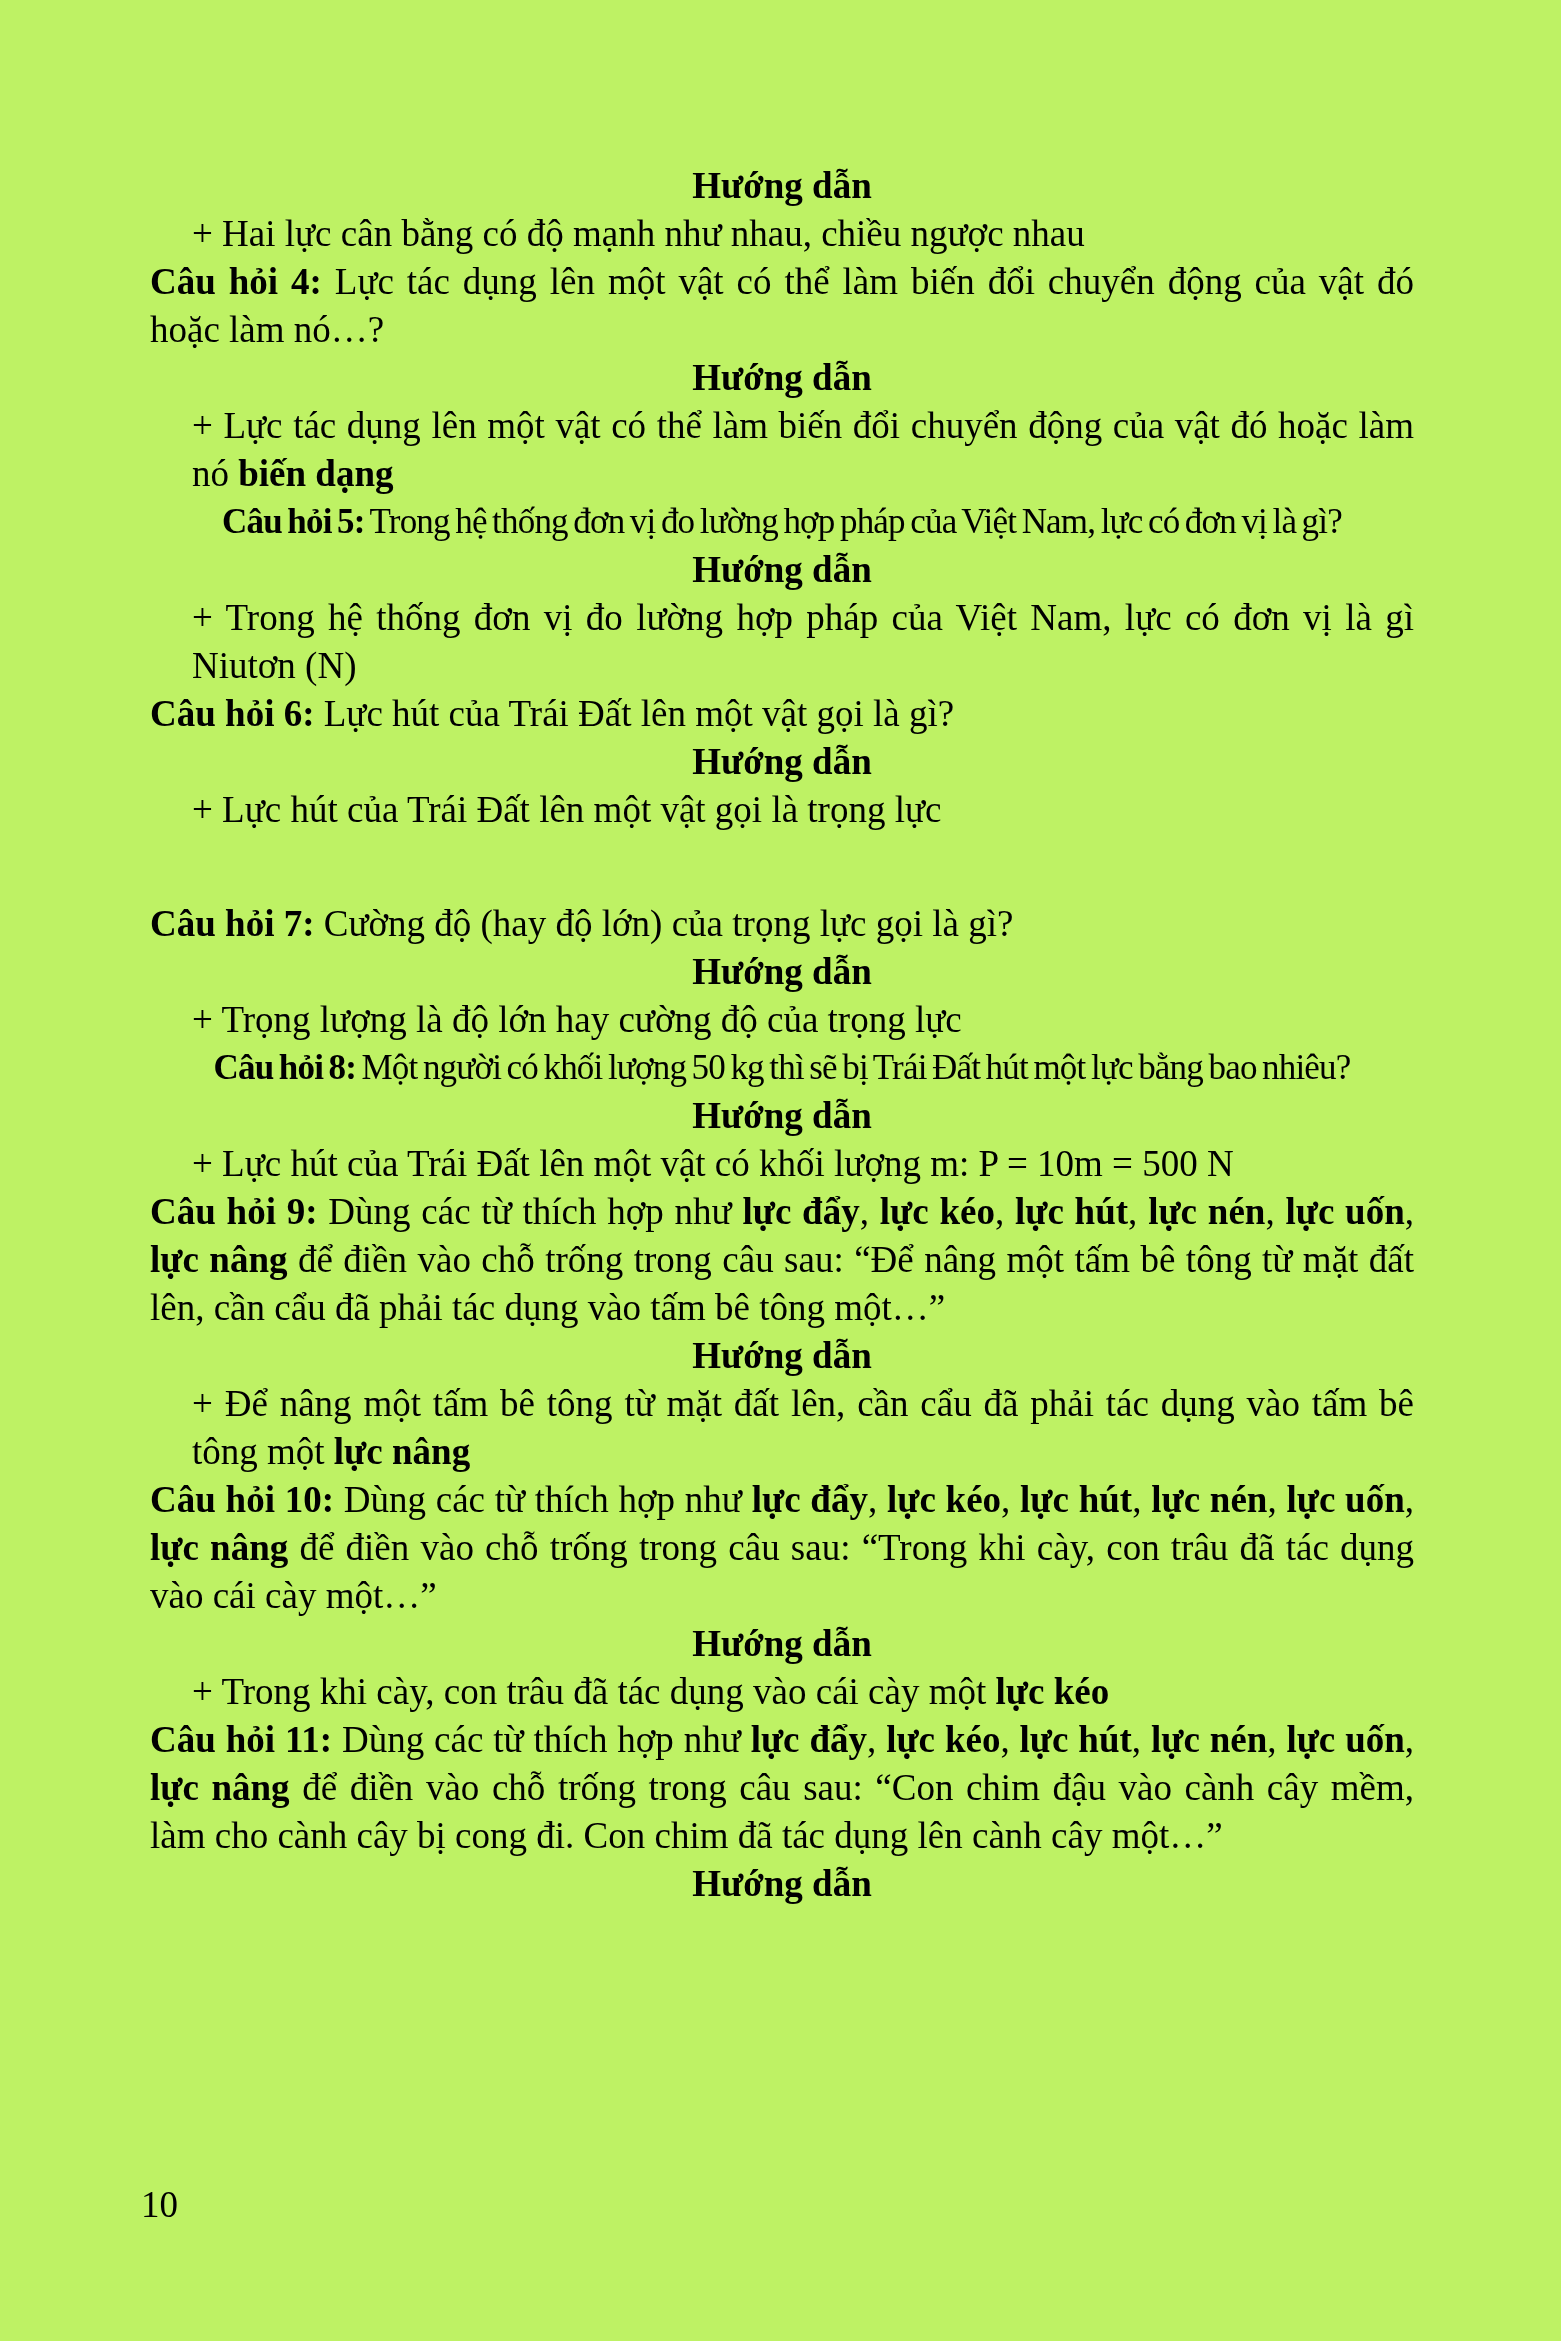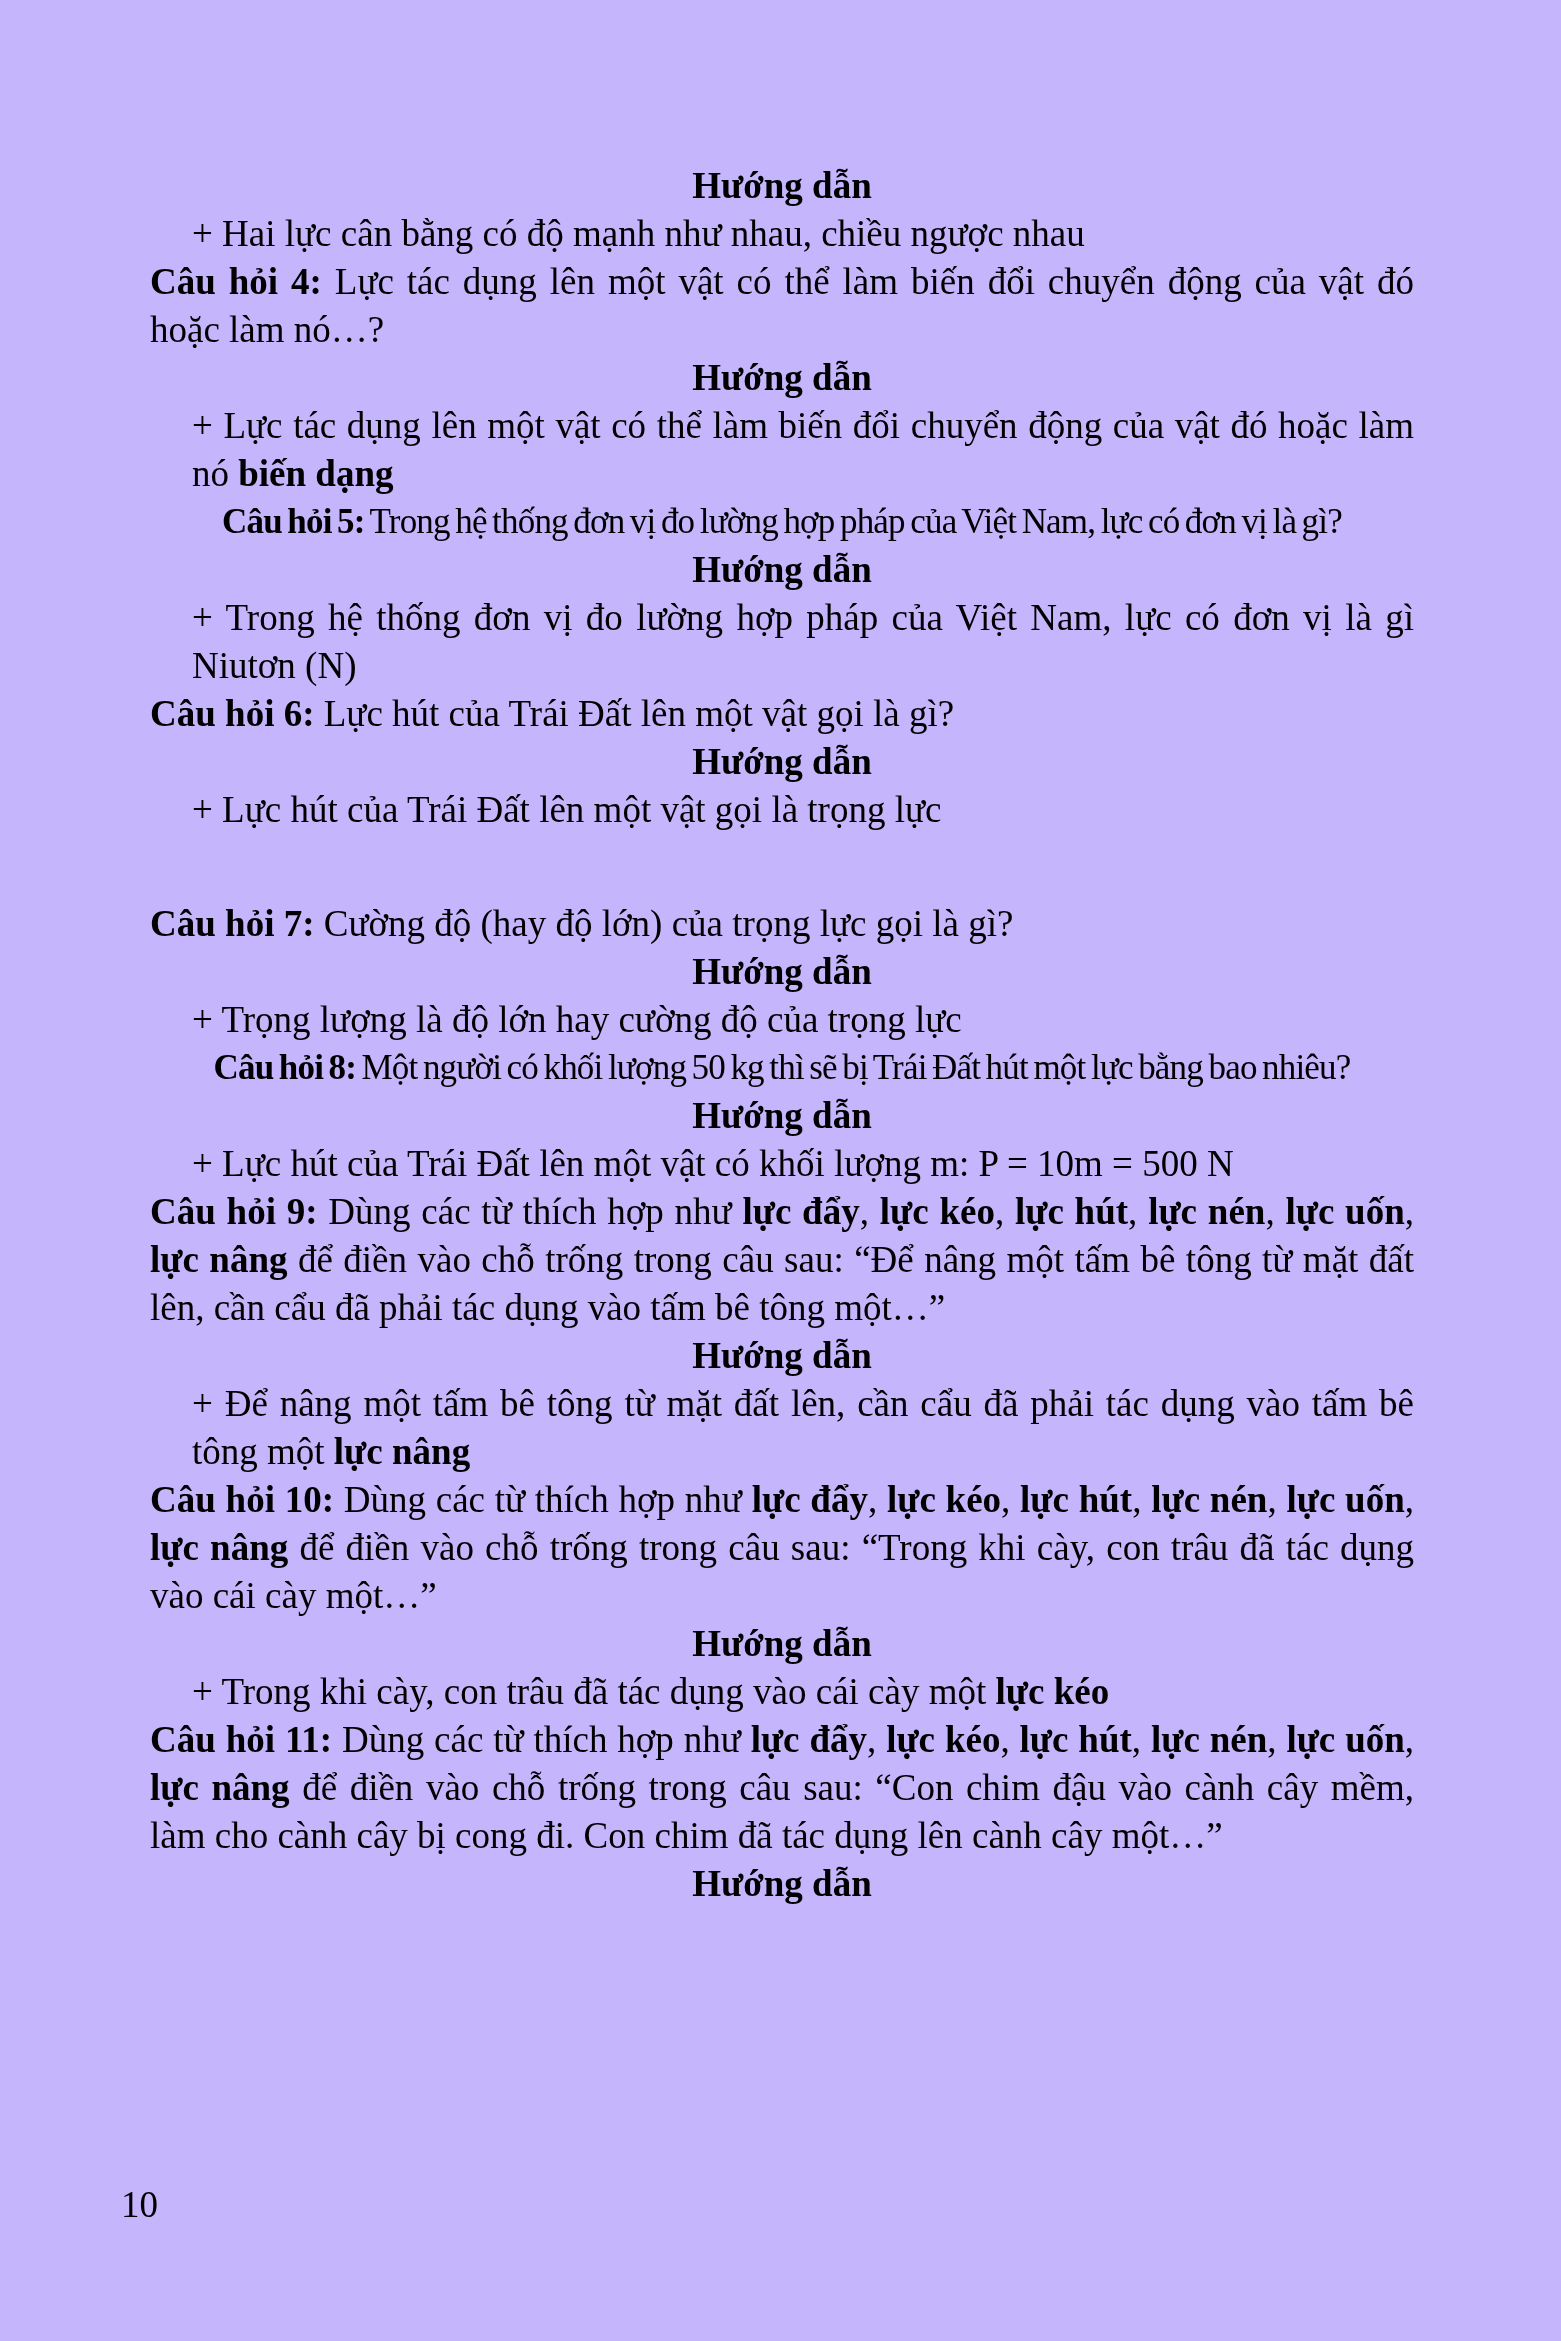--- a/index.html
+++ b/index.html
@@ -5,21 +5,21 @@
   html, body { margin: 0; padding: 0; }
   body {
     width: 1561px; height: 2342px;
     background: #ffffff;
     font-family: "Liberation Serif", serif;
     color: #000000;
   }
   .page {
     position: relative;
     width: 1561px; height: 2342px;
-    background: #c4b5fd;
+    background: #bef264;
     overflow: hidden;
   }
   .content {
     position: absolute;
     left: 150px; top: 162px;
     width: 1264px;
   }
   .content p {
     margin: 0;
     font-size: 37px;
@@ -35,21 +35,21 @@
     font-size: 35px;
     letter-spacing: -0.8px;
     word-spacing: -2.5px;
     white-space: nowrap;
     text-align: center;
   }
   .spacer { height: 66px; }
   b { font-weight: bold; }
   .page-number {
     position: absolute;
-    left: 121px; top: 2181px;
+    left: 141px; top: 2181px;
     font-size: 37px;
     line-height: 48px;
   }
 </style>
 </head>
 <body>
 
 <div class="page">
   <div class="content" id="content">
       <p class="heading">Hướng dẫn</p>

